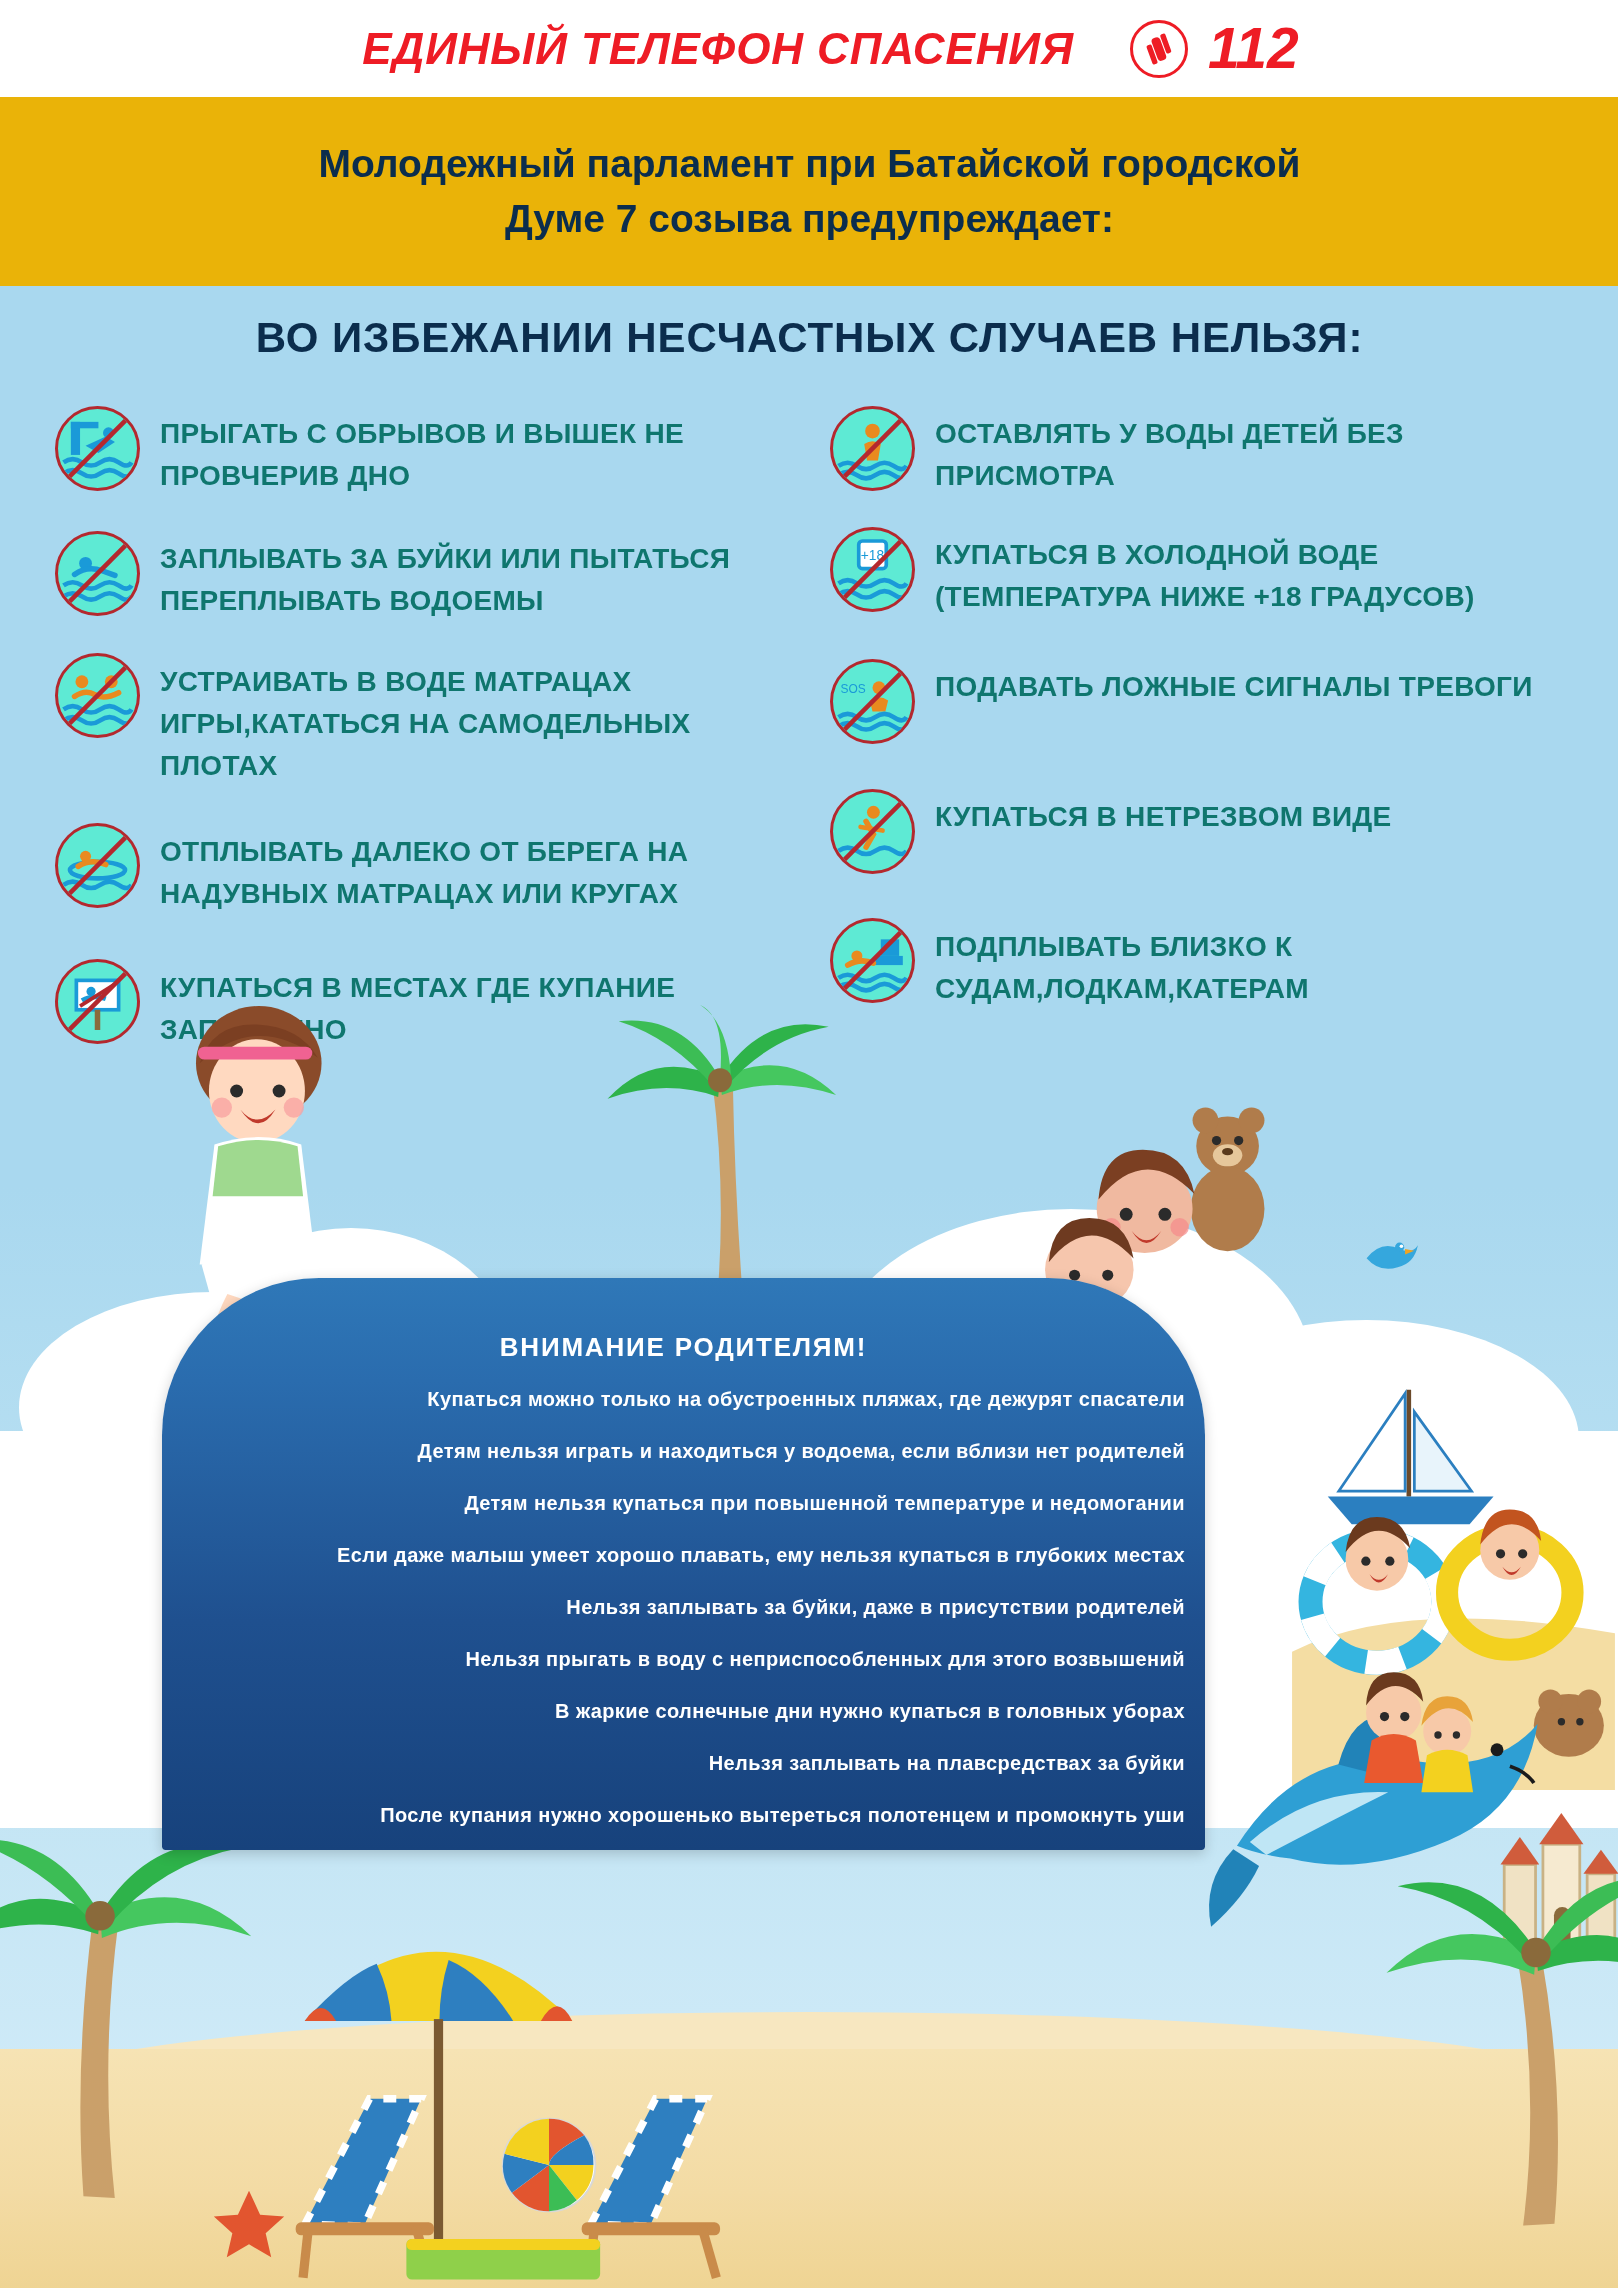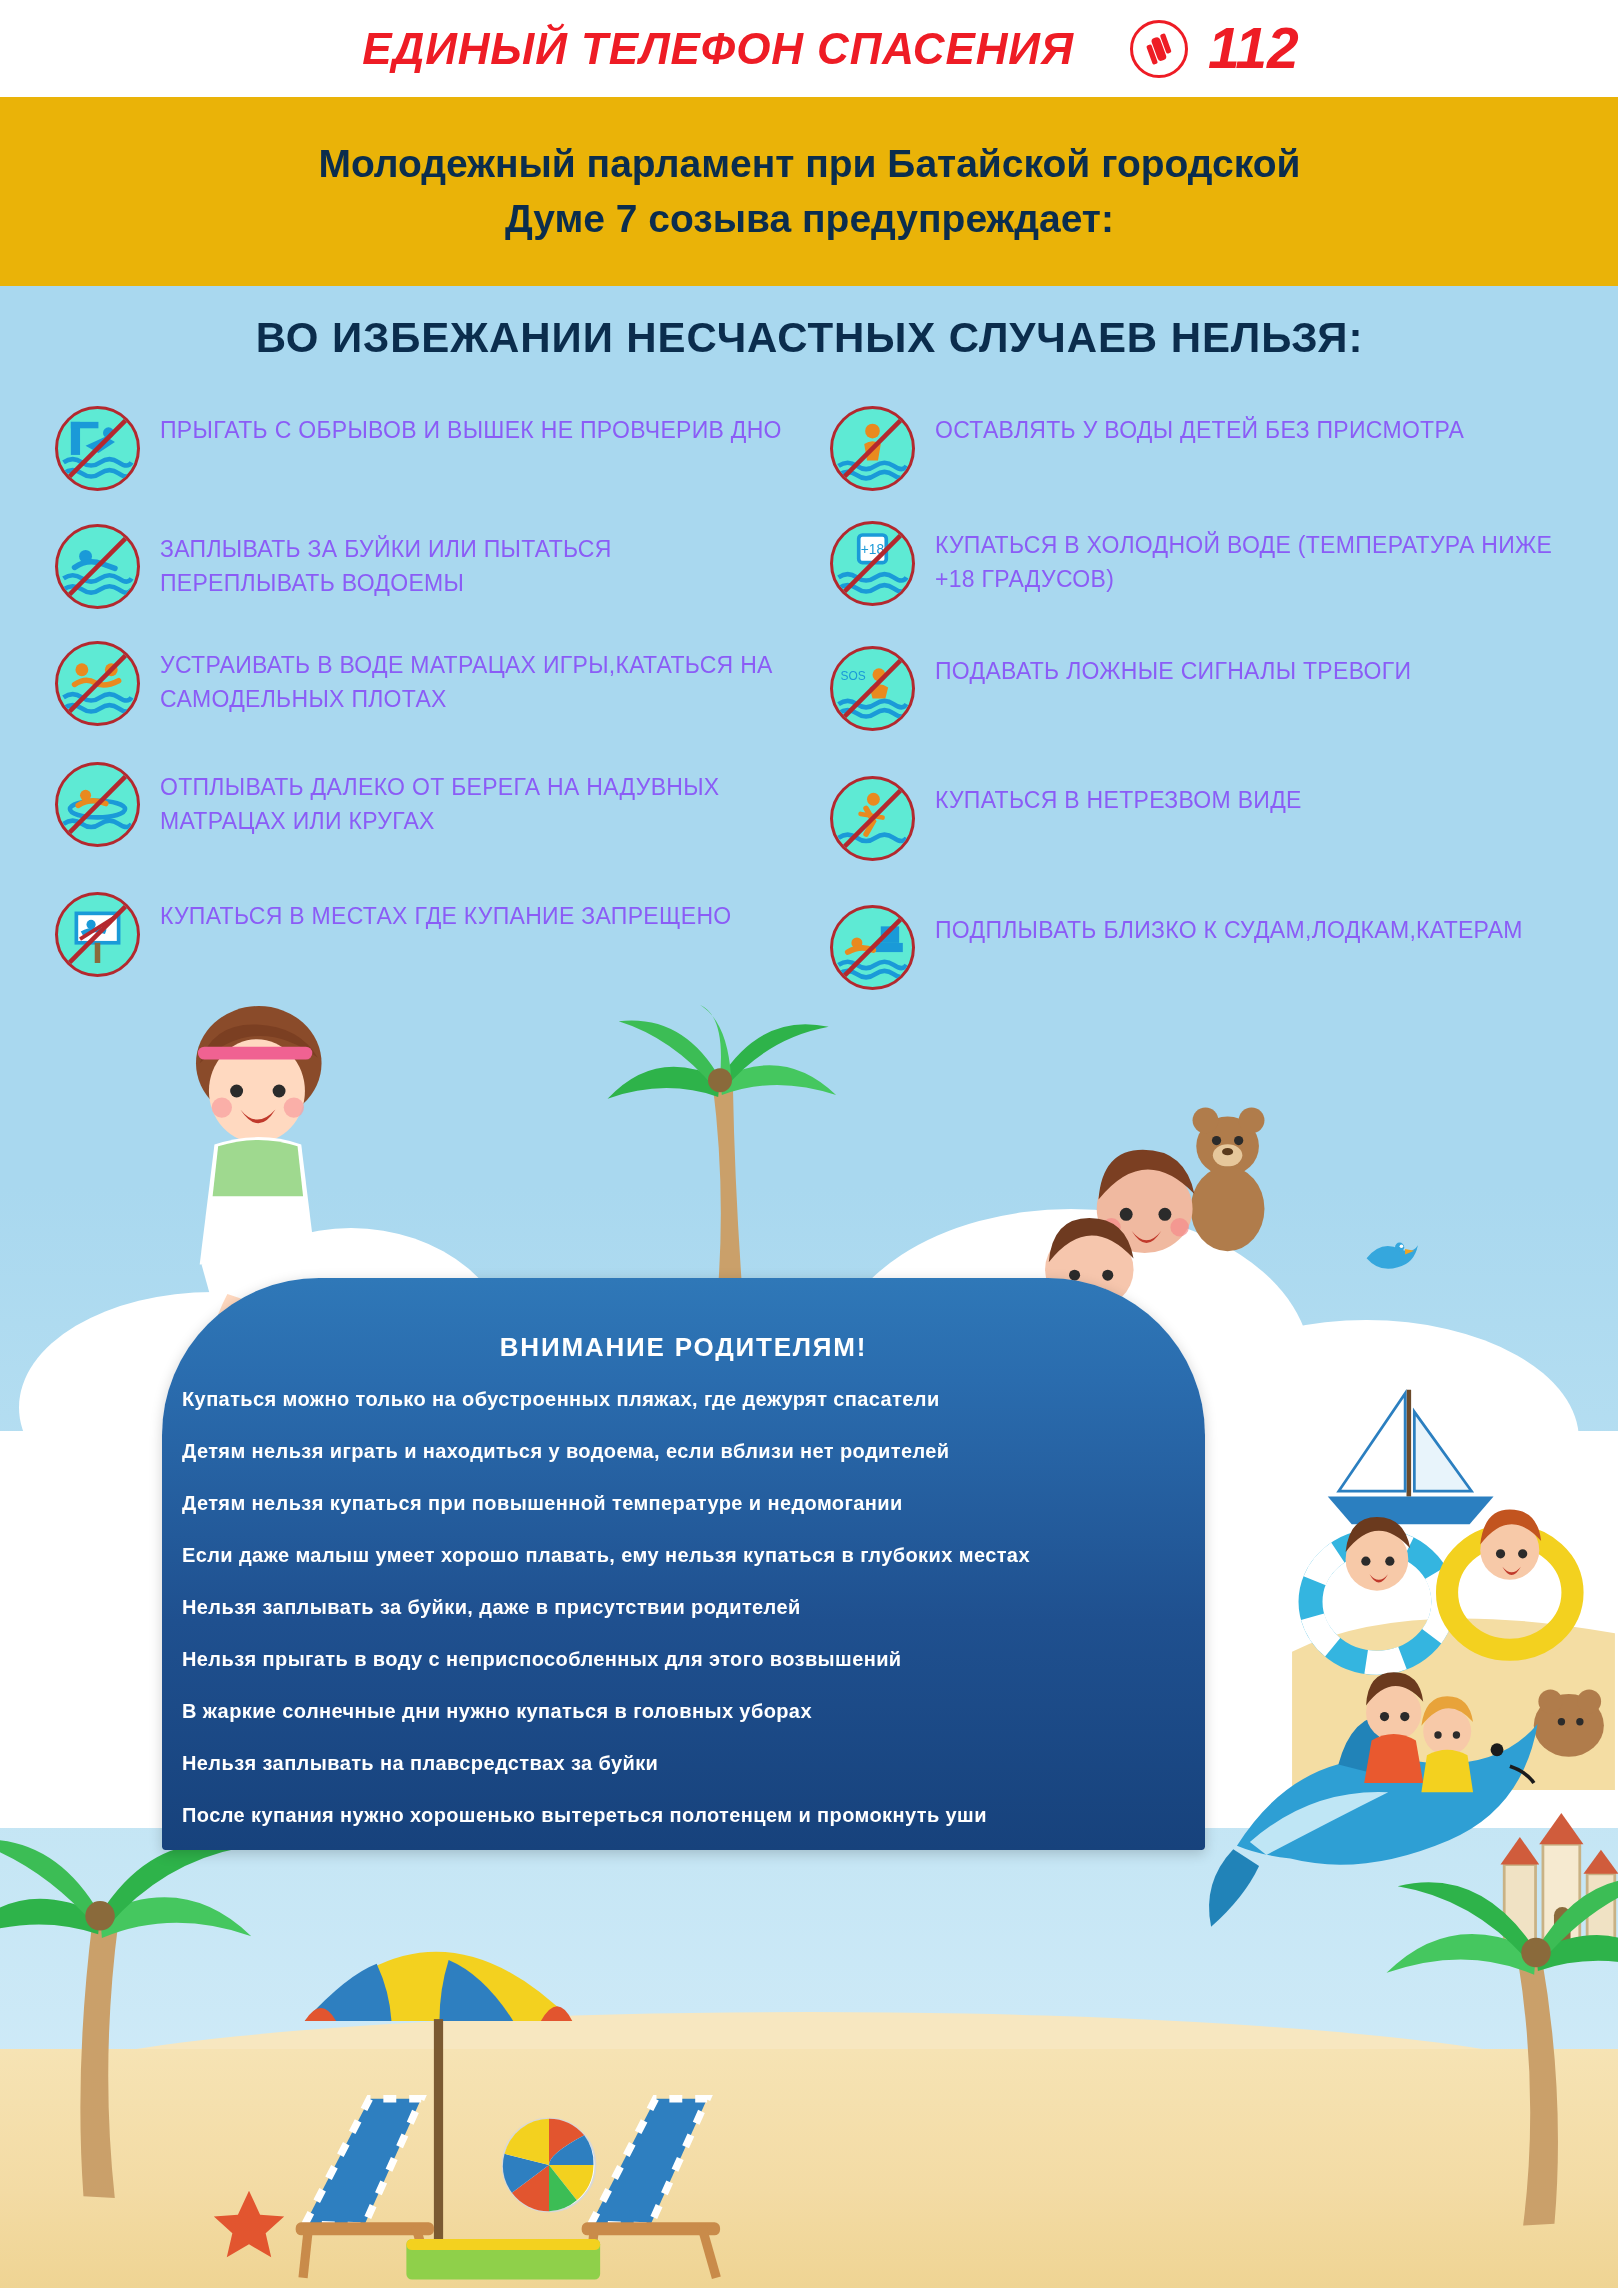--- a/index.html
+++ b/index.html
@@ -138,23 +138,23 @@
     width: 79px;
     height: 79px;
     border-radius: 50%;
     background: #5eead4;
     border: 3.7px solid #b4282e;
     position: relative;
     overflow: hidden;
   }
   .rule-icon svg { display: block; width: 100%; height: 100%; }
   .rule-text {
-    color: #8b5cf6;
-    font-size: 23px;
-    font-weight: normal;
+    color: #0f766e;
+    font-size: 28px;
+    font-weight: bold;
     line-height: 1.5;
     letter-spacing: 0.3px;
     padding-top: 7.4px;
   }
   
   .col-left .rule:nth-child(1) { margin-top: 0px; }
   .col-left .rule:nth-child(2) { margin-top: 16.6px; }
   .col-left .rule:nth-child(3) { margin-top: 14.8px; }
   .col-left .rule:nth-child(4) { margin-top: 20px; }
   .col-left .rule:nth-child(5) { margin-top: 28px; }
@@ -217,21 +217,21 @@
     font-weight: bold;
     text-align: center;
     letter-spacing: 1.8px;
     margin-top: 29.5px;
     margin-bottom: 24px;
   }
   .parents-line {
     color: #ffffff;
     font-size: 20px;
     font-weight: bold;
-    text-align: left;
+    text-align: right;
     letter-spacing: 0.4px;
     line-height: 1.25;
     margin: 0 0 27px 0;
     white-space: nowrap;
   }
 </style>
 </head>
 <body>
 
 <div class="emergency-bar">

